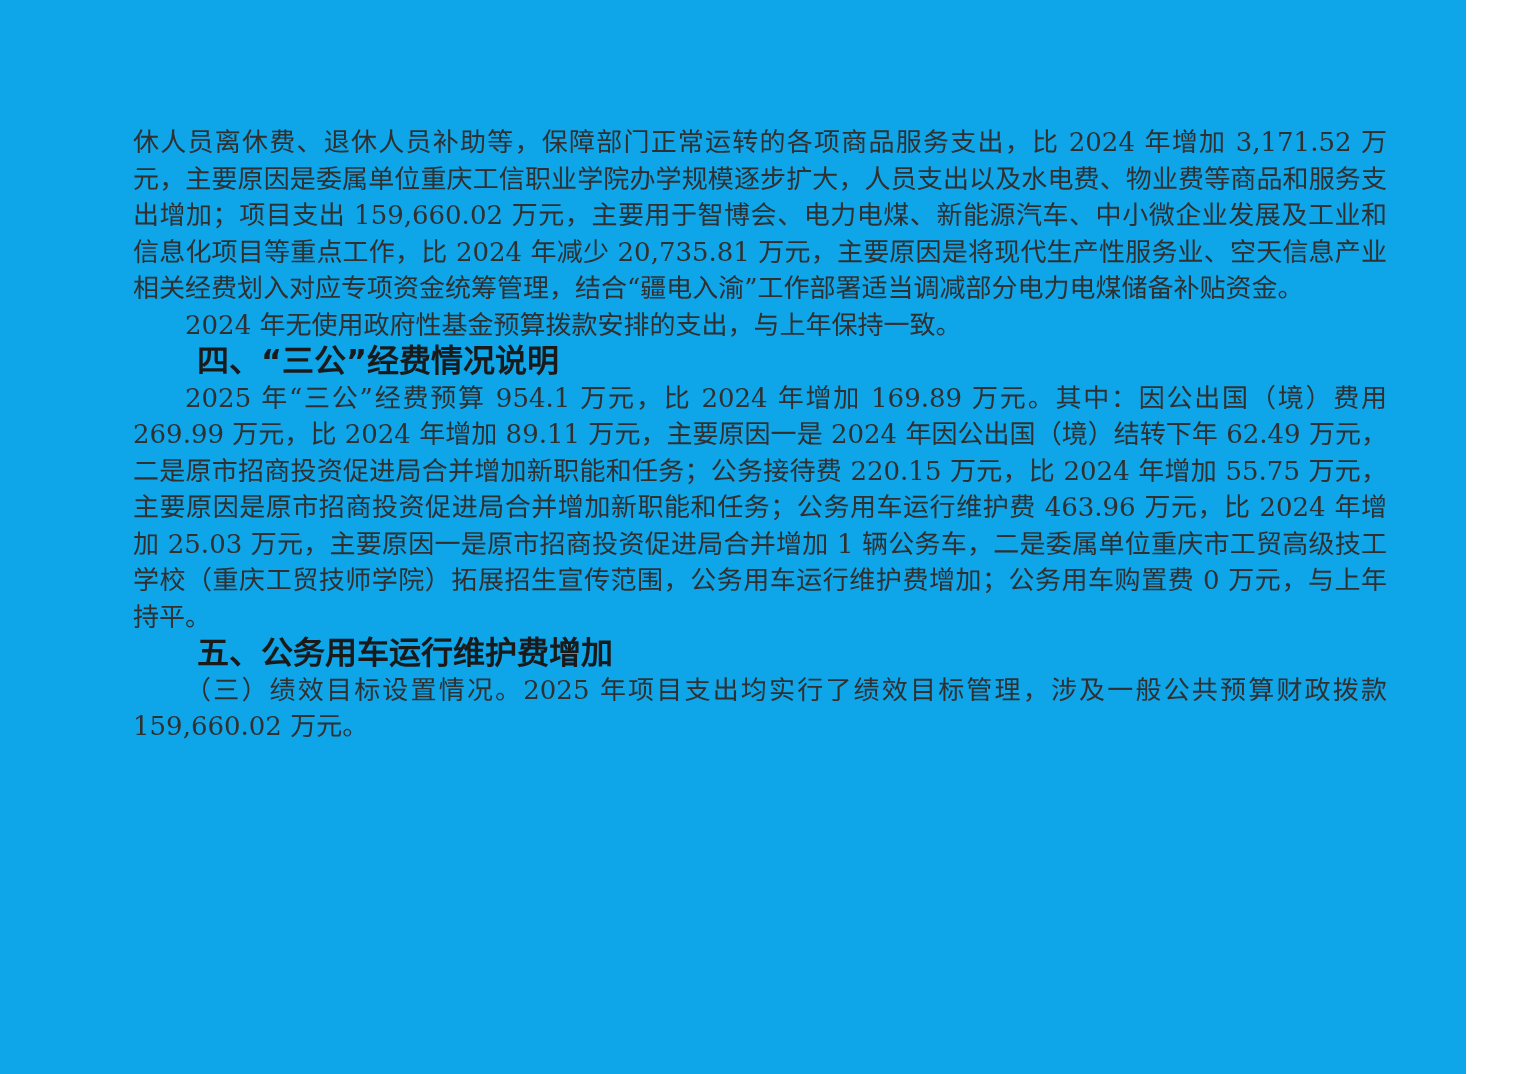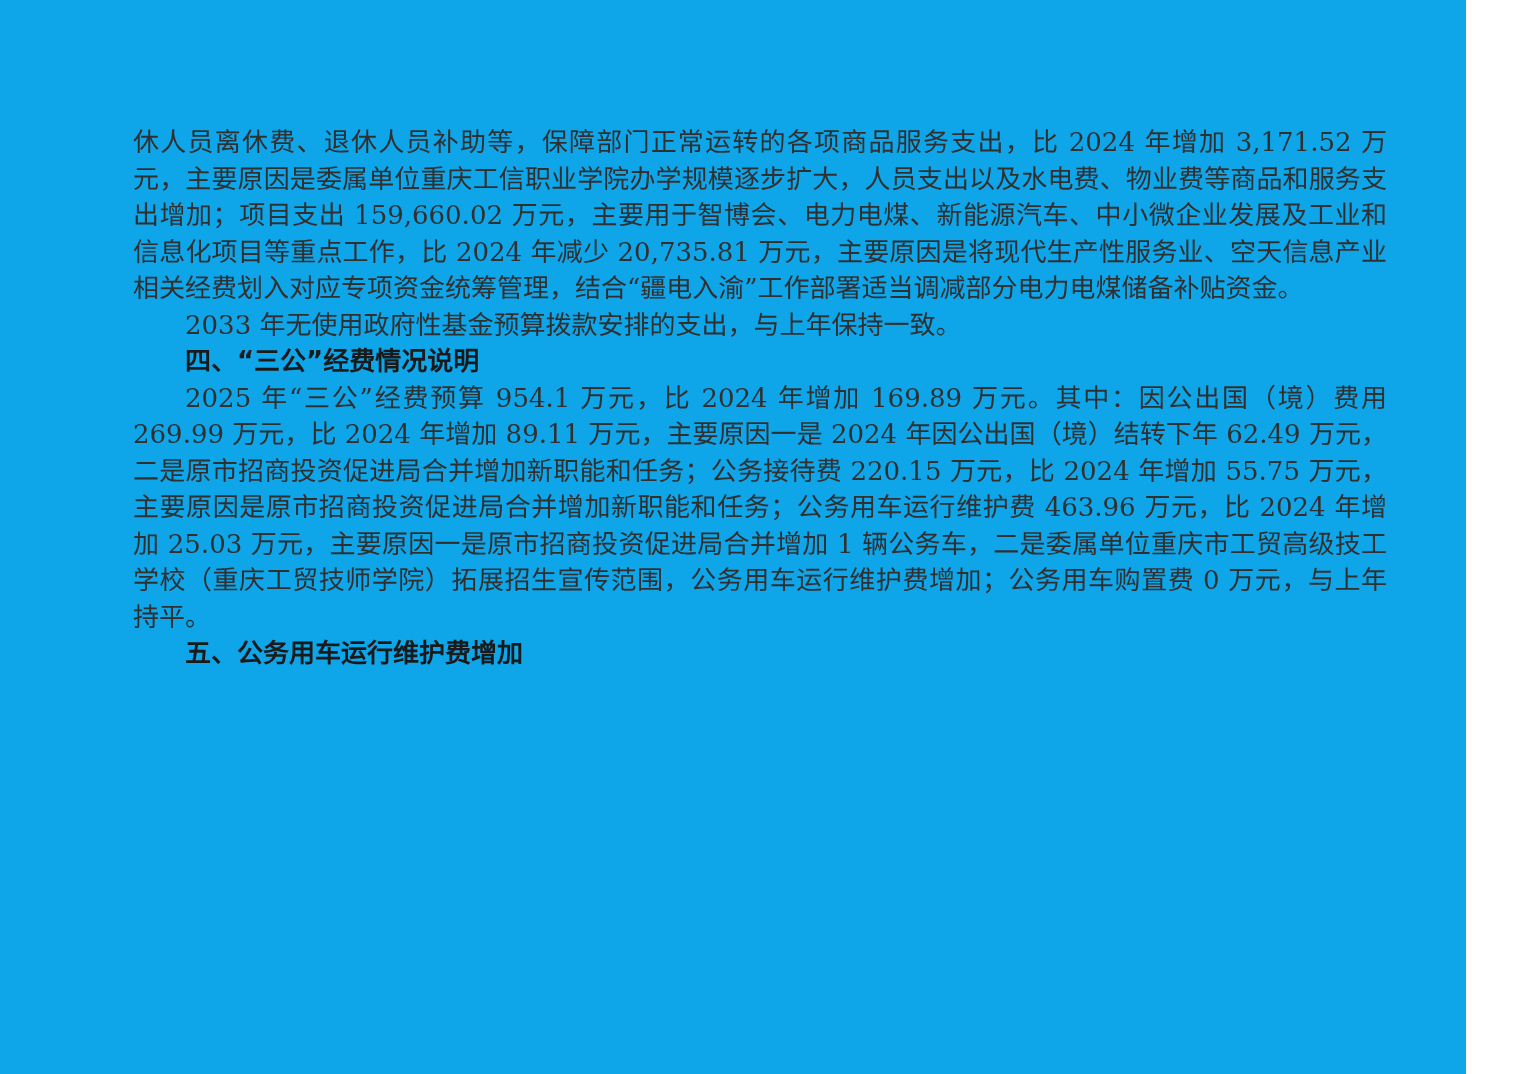--- a/index.html
+++ b/index.html
@@ -29,42 +29,43 @@
   }
   .doc p.body-para {
     margin: 0;
     text-indent: 2em;
   }
   .doc p.body-para.continuation {
     text-indent: 0;
   }
   .doc h2.section-heading {
     margin: 0;
-    font-size: 26px;
+    font-size: 32px;
     line-height: 36.5px;
     font-weight: 700;
     font-family: "DejaVu Sans", "Liberation Sans", sans-serif;
     color: #1a1a1a;
     text-indent: 2em;
     text-align: left;
   }
 </style>
 </head>
 <body>
 
 <div class="canvas">
   <div class="doc">
 
     <p class="body-para continuation">休人员离休费、退休人员补助等，保障部门正常运转的各项商品服务支出，比 2024 年增加 3,171.52 万元，主要原因是委属单位重庆工信职业学院办学规模逐步扩大，人员支出以及水电费、物业费等商品和服务支出增加；项目支出 159,660.02 万元，主要用于智博会、电力电煤、新能源汽车、中小微企业发展及工业和信息化项目等重点工作，比 2024 年减少 20,735.81 万元，主要原因是将现代生产性服务业、空天信息产业相关经费划入对应专项资金统筹管理，结合“疆电入渝”工作部署适当调减部分电力电煤储备补贴资金。</p>
 
-    <p class="body-para">2033 年无使用政府性基金预算拨款安排的支出，与上年保持一致。</p>
+    <p class="body-para">2024 年无使用政府性基金预算拨款安排的支出，与上年保持一致。</p>
 
     <h2 class="section-heading">四、“三公”经费情况说明</h2>
 
     <p class="body-para">2025 年“三公”经费预算 954.1 万元，比 2024 年增加 169.89 万元。其中：因公出国（境）费用 269.99 万元，比 2024 年增加 89.11 万元，主要原因一是 2024 年因公出国（境）结转下年 62.49 万元，二是原市招商投资促进局合并增加新职能和任务；公务接待费 220.15 万元，比 2024 年增加 55.75 万元，主要原因是原市招商投资促进局合并增加新职能和任务；公务用车运行维护费 463.96 万元，比 2024 年增加 25.03 万元，主要原因一是原市招商投资促进局合并增加 1 辆公务车，二是委属单位重庆市工贸高级技工学校（重庆工贸技师学院）拓展招生宣传范围，公务用车运行维护费增加；公务用车购置费 0 万元，与上年持平。</p>
 
     <h2 class="section-heading">五、公务用车运行维护费增加</h2>
 
 
 
+    <p class="body-para">（三）绩效目标设置情况。2025 年项目支出均实行了绩效目标管理，涉及一般公共预算财政拨款 159,660.02 万元。</p>
 
   </div>
 </div>
 
 </body></html>

